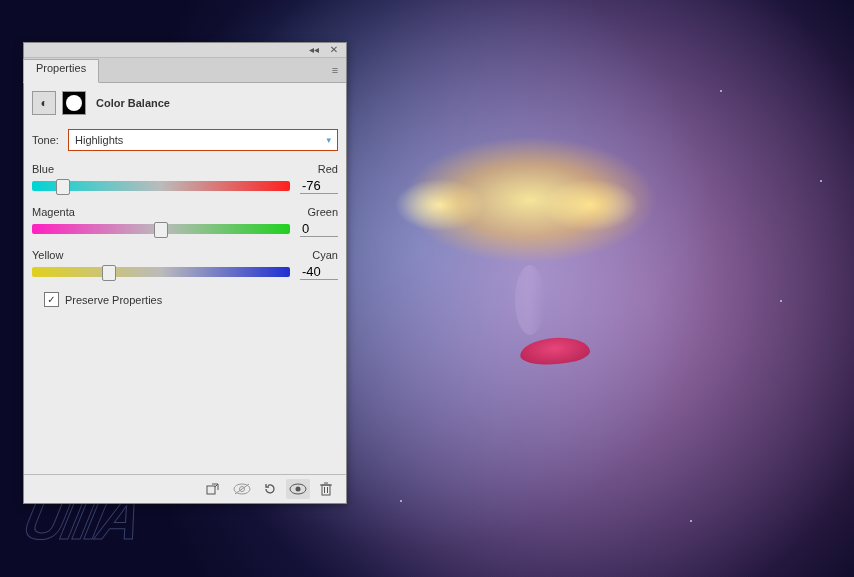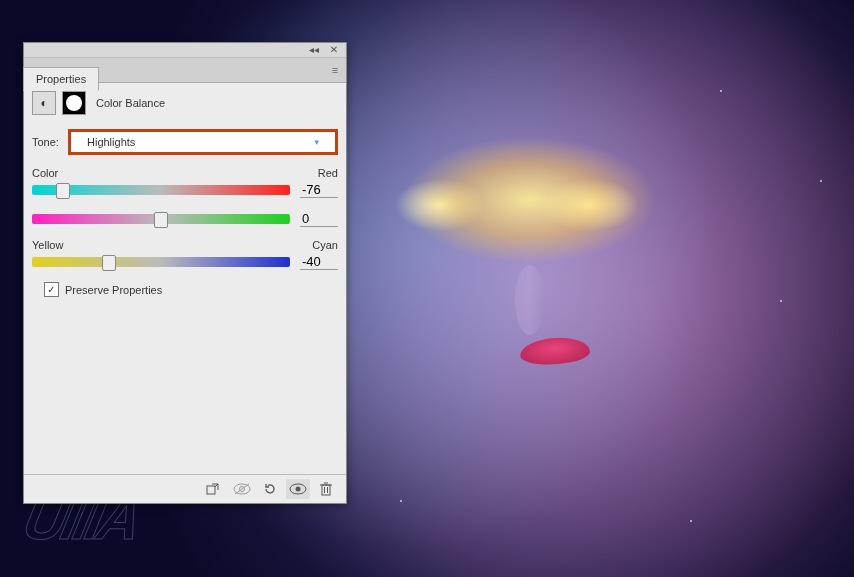--- a/index.html
+++ b/index.html
@@ -15,34 +15,34 @@
  linear-gradient(135deg,#0a0a30,#1a1545,#0a0a25)}
 .lips{position:absolute;left:520px;top:338px;width:70px;height:26px;background:radial-gradient(ellipse at 50% 40%,#e8457a,#b02050);border-radius:50% 50% 45% 45%/60% 60% 40% 40%;transform:rotate(-4deg)}
 .nose{position:absolute;left:515px;top:265px;width:30px;height:70px;background:linear-gradient(90deg,rgba(180,160,210,0.5),rgba(220,200,240,0.2),transparent);border-radius:50%}
 .star{position:absolute;width:2px;height:2px;background:#ccd;border-radius:50%}
 .watermark{position:absolute;left:25px;bottom:25px;font-size:58px;font-weight:900;font-style:italic;letter-spacing:-4px;color:transparent;-webkit-text-stroke:1px rgba(140,160,220,0.35);transform:skewX(-12deg)}
 
 .panel{position:absolute;left:23px;top:42px;width:322px;height:460px;background:#ececec;border:1px solid #888;box-shadow:0 2px 8px rgba(0,0,0,0.4)}
 .panel-top{height:14px;background:#d8d8d8;border-bottom:1px solid #bbb;display:flex;justify-content:flex-end;align-items:center;padding:0 6px;gap:8px}
 .tbtn{width:12px;height:12px;display:flex;align-items:center;justify-content:center;color:#555;cursor:pointer;font-size:10px;line-height:1}
 .tabbar{height:24px;background:#d0d0d0;display:flex;border-bottom:1px solid #aaa;align-items:stretch}
-.tab{padding:0 12px;display:flex;align-items:center;background:#ececec;border-right:1px solid #aaa;font-size:11px;position:relative;top:9px;border-top:1px solid #aaa;border-left:1px solid #aaa;margin-left:-1px}
+.tab{padding:8px 12px;display:flex;align-items:flex-end;background:#ececec;border-right:1px solid #aaa;font-size:11px;position:relative;top:1px;border-top:1px solid #aaa;border-left:1px solid #aaa;margin-left:-1px}
 .tab.active{border-bottom:1px solid #ececec}
 .tab-spacer{flex:1}
 .panel-menu{width:22px;display:flex;align-items:center;justify-content:center;color:#666;cursor:pointer}
 .body{padding:8px 8px 0 8px}
 .adj-head{display:flex;align-items:center;gap:6px;margin-bottom:14px}
 .adj-icon{width:22px;height:22px;background:#ddd;border:1px solid #999;display:flex;align-items:center;justify-content:center;font-size:12px}
 .adj-mask{width:22px;height:22px;background:#000;border:1px solid #999;position:relative}
 .adj-mask::after{content:"";position:absolute;inset:3px;background:#fff;border-radius:50%}
-.adj-title{font-size:11px;font-weight:normal;margin-left:4px}
+.adj-title{font-size:11px;font-weight:bold;margin-left:4px}
 .row{margin-bottom:12px}
 .tone-row{display:flex;align-items:center;gap:4px}
 .tone-row label{min-width:32px}
-.select{flex:1;height:20px;border:3px solid #c2410c;background:#fff;padding:0 16px;display:flex;align-items:center;justify-content:space-between;font-size:11px;cursor:pointer}
+.select{flex:1;height:20px;border:1px solid #c2410c;background:#fff;padding:0 6px;display:flex;align-items:center;justify-content:space-between;font-size:11px;cursor:pointer}
 .select .chev{color:#5a9fd4;font-size:9px}
 .slider-group{position:relative}
 .slider-labels{display:flex;justify-content:space-between}
 .slider-wrap{display:flex;align-items:center;gap:10px;margin-top:2px}
 .track{position:relative;height:10px;flex:1;border-radius:2px}
 .t1{background:linear-gradient(90deg,#00d4d4,#bbb,#ff2020)}
 .t2{background:linear-gradient(90deg,#ff20c0,#bbb,#20d020)}
 .t3{background:linear-gradient(90deg,#e0d020,#bbb,#2030d0)}
 .thumb{position:absolute;top:-2px;width:12px;height:14px;background:#efefef;border:1px solid #888;border-radius:2px;transform:translateX(-50%);cursor:grab}
 .valbox{width:34px;height:16px;border:none;border-bottom:1px solid #999;background:transparent;font-size:13px;text-align:left;padding:0 2px}
@@ -89,31 +89,35 @@
       <label>Tone:</label>
       <div class="select">
         <span>Highlights</span>
         <span class="chev">▾</span>
       </div>
     </div>
 
     <div id="sliders">
         <div class="row slider-group">
           <div class="slider-labels">
-            <span>Color</span>
+            <span>Blue</span>
             <span>Red</span>
           </div>
           <div class="slider-wrap">
             <div class="track t1">
               <div class="thumb" style="left:12%"></div>
             </div>
             <input class="valbox" value="-76" style="">
           </div>
         </div>
         <div class="row slider-group">
+          <div class="slider-labels">
+            <span>Magenta</span>
+            <span>Green</span>
+          </div>
           <div class="slider-wrap">
             <div class="track t2">
               <div class="thumb" style="left:50%"></div>
             </div>
             <input class="valbox" value="0" style="">
           </div>
         </div>
         <div class="row slider-group">
           <div class="slider-labels">
             <span>Yellow</span>

